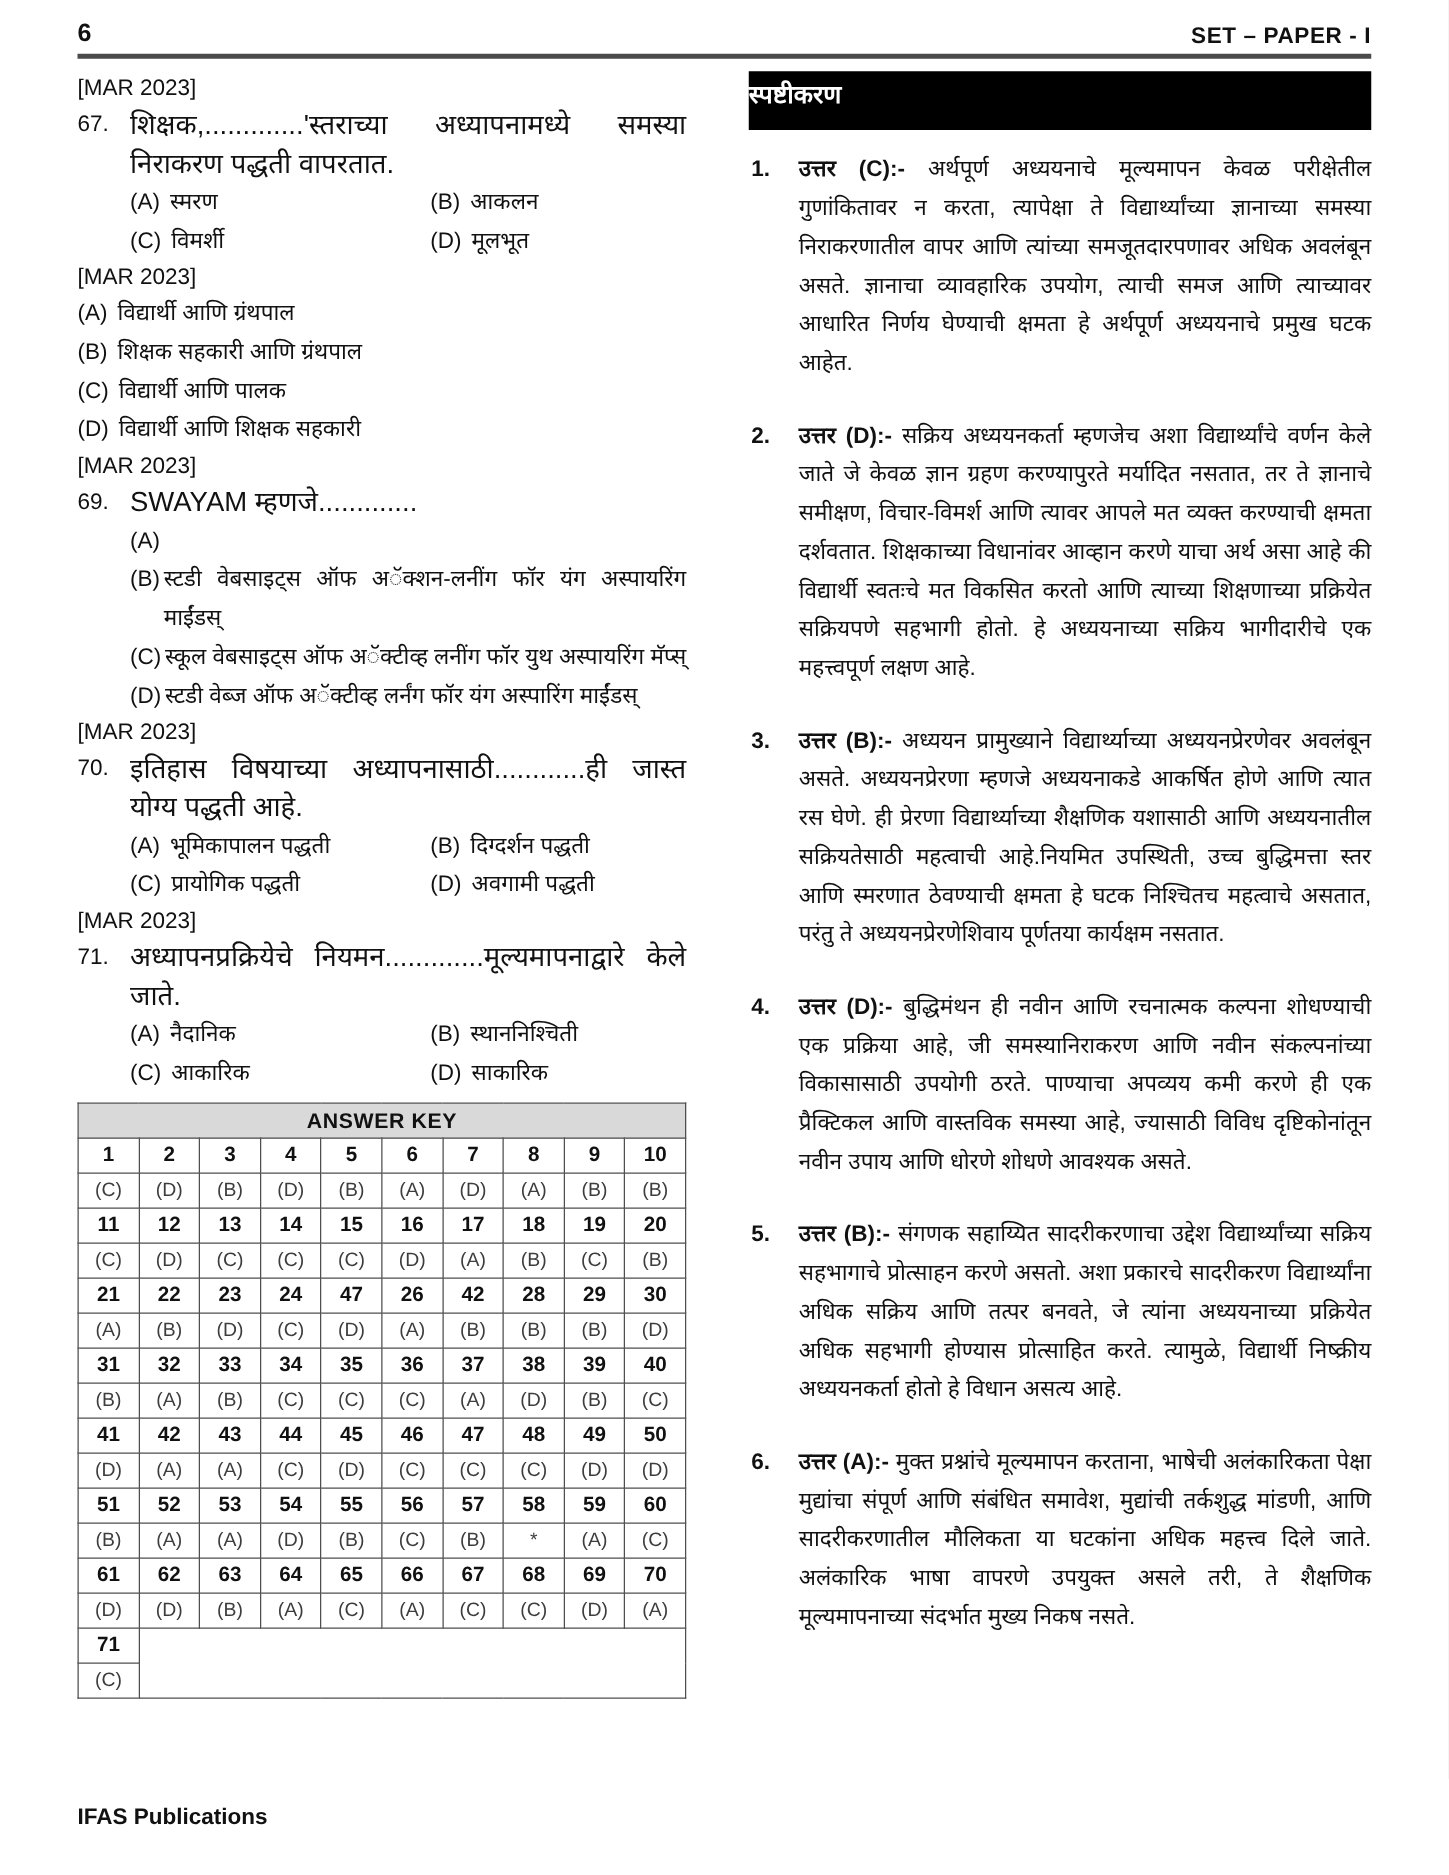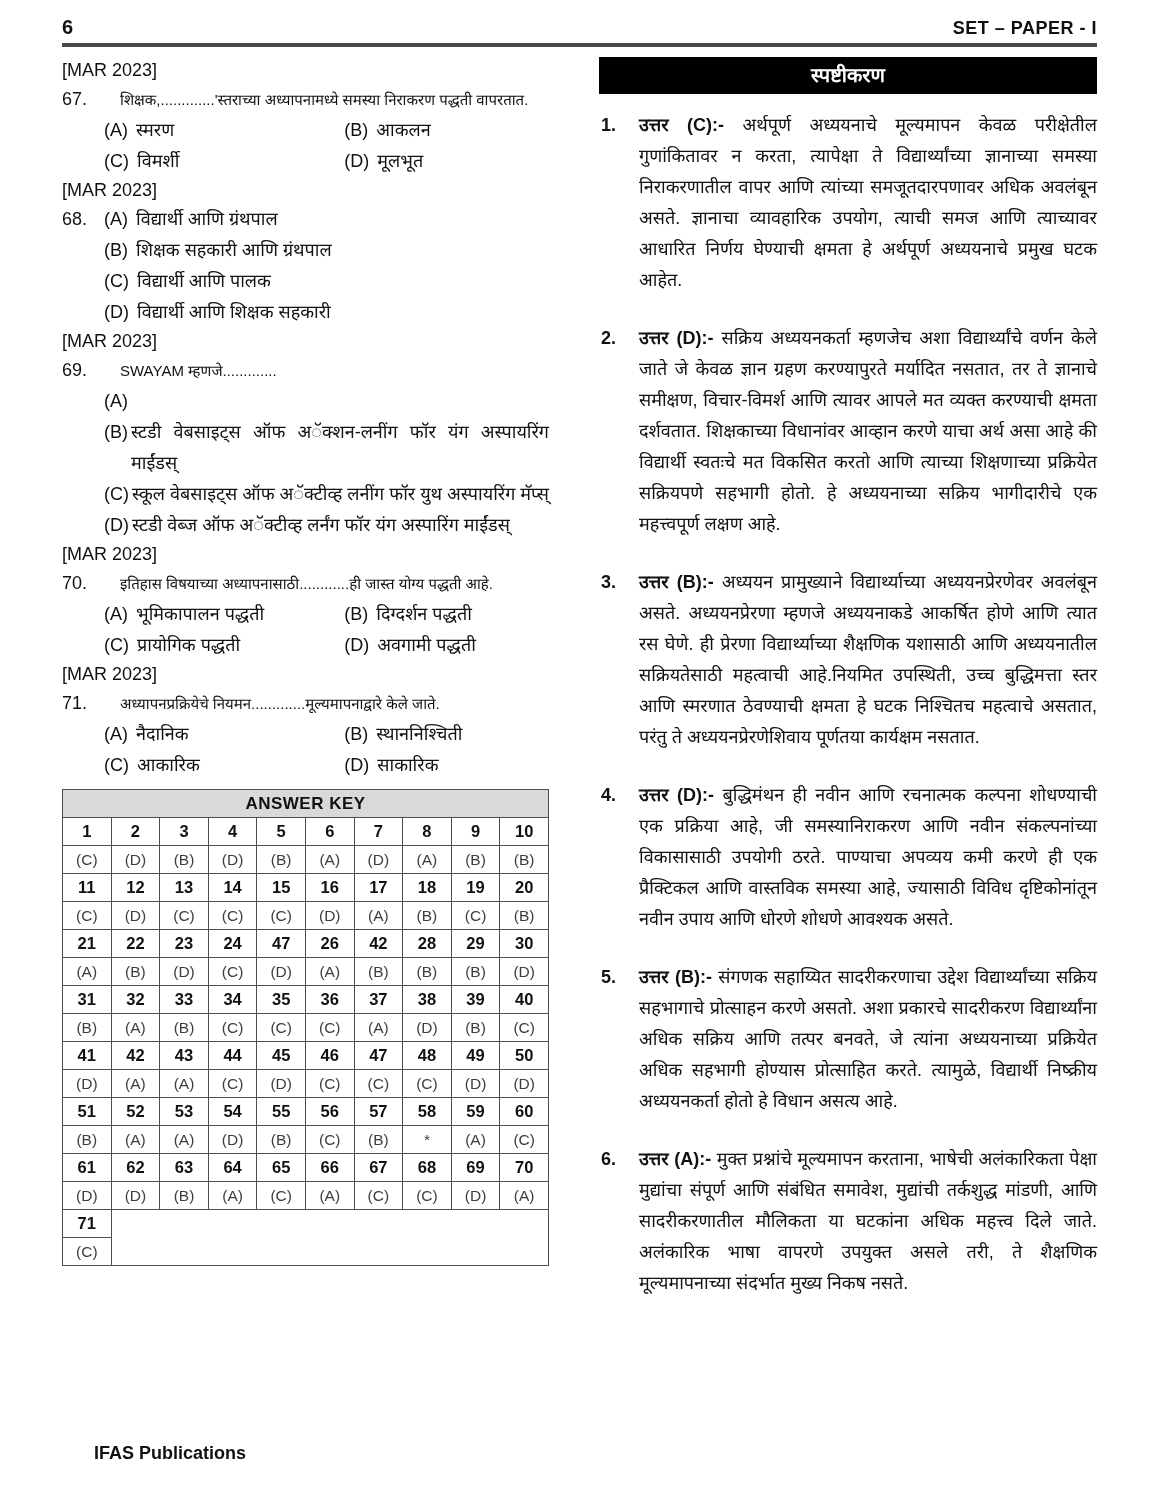--- a/index.html
+++ b/index.html
@@ -28,21 +28,21 @@
 
   .content { display: flex; padding: 10px 62px 0 62px; gap: 50px; }
   .left-col { width: 487px; flex-shrink: 0; }
   .right-col { flex: 1; min-width: 0; }
 
   
   .tag { text-align: left; font-weight: normal; font-size: 18px; line-height: 27px; }
   .q { display: flex; }
   .q-num { width: 42px; flex-shrink: 0; font-size: 18px; line-height: 31px; }
   .q-body { flex: 1; min-width: 0; }
-  .q-text { text-align: justify; font-size: 15px; line-height: 31px; margin-left: 16px; }
+  .q-text { text-align: justify; font-size: 22px; line-height: 31px; }
   .opt { display: flex; font-size: 18px; line-height: 31px; }
   .opts2 { display: grid; grid-template-columns: 54% 46%; }
   .opt-label { margin-right: 8px; flex-shrink: 0; }
   .opt-tight .opt-label { margin-right: 3px; }
   .opt-text { text-align: justify; }
 
   
   .ak-table {
     width: 100%;
     border-collapse: collapse;
@@ -57,38 +57,37 @@
     padding: 0;
   }
   .ak-title { background: #d9d9d9; font-weight: bold; font-size: 17px; letter-spacing: .5px; }
   .ak-num-row td { font-weight: bold; font-size: 16.5px; }
   .ak-ans-row td { font-size: 15.5px; color: #3d3d3d; }
 
   
   .exp-title-bar {
     background: #000;
     color: #fff;
-    text-align: center;
+    text-align: left;
     font-weight: bold;
     font-size: 20px;
-    padding: 4px 0 6px 0;
+    padding: 4px 0 16px 0;
     margin-bottom: 16px;
   }
   .exp { display: flex; margin-bottom: 27px; }
   .exp-num { width: 40px; flex-shrink: 0; font-weight: bold; font-size: 18px; line-height: 31px; padding-left: 2px; }
   .exp-body { flex: 1; min-width: 0; text-align: justify; font-size: 18px; line-height: 31px; }
   .exp-label { font-weight: bold; }
 
   .footer {
     position: absolute;
     left: 62px;
     bottom: 36px;
     font-weight: bold;
     font-size: 18px;
-    margin-left: 32px;
   }
 </style>
 </head>
 <body>
 
 <div class="page">
 
   <div class="header">
     <span class="page-num">6</span>
     <span class="paper-title">SET – PAPER - I</span>
@@ -119,21 +118,20 @@
             <div class="opt">
                 <span class="opt-label">(D)</span>
                 <span class="opt-text">मूलभूत</span>
               </div>
           </div>
         </div>
       </div>
 
       <div class="tag">[MAR 2023]</div>
       <div class="q">
-        <div class="q-num">68.</div>
         <div class="q-body">
           <div class="opts1">
             <div class="opt">
                 <span class="opt-label">(A)</span>
                 <span class="opt-text">विद्यार्थी आणि ग्रंथपाल</span>
               </div>
             <div class="opt">
                 <span class="opt-label">(B)</span>
                 <span class="opt-text">शिक्षक सहकारी आणि ग्रंथपाल</span>
               </div>

